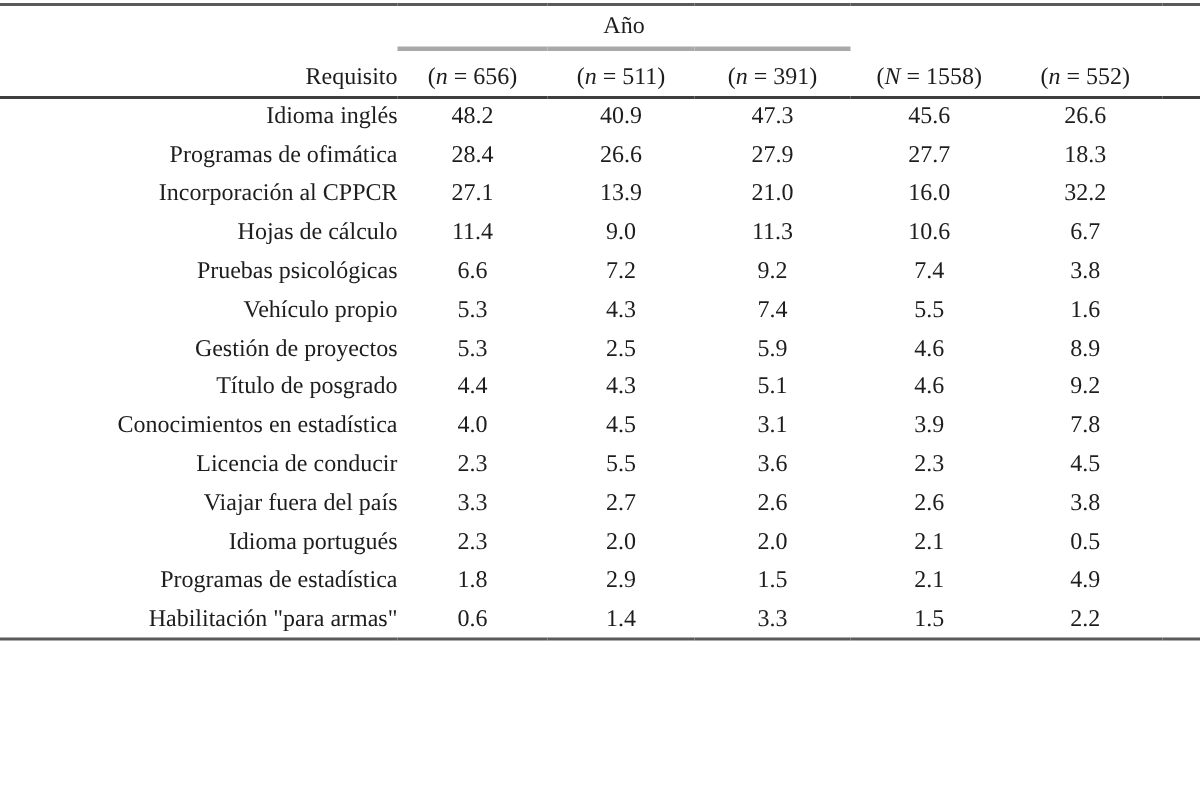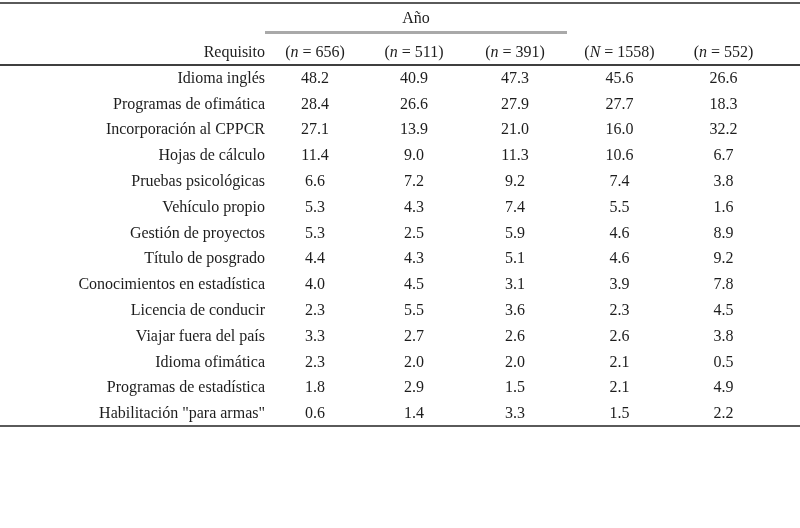--- a/index.html
+++ b/index.html
@@ -177,21 +177,21 @@
       <tr>
         <td class="label-cell">Viajar fuera del país</td>
         <td class="num-cell">3.3</td>
         <td class="num-cell">2.7</td>
         <td class="num-cell">2.6</td>
         <td class="num-cell">2.6</td>
         <td class="num-cell">3.8</td>
         <td></td>
       </tr>
       <tr>
-        <td class="label-cell">Idioma ofimática</td>
+        <td class="label-cell">Idioma portugués</td>
         <td class="num-cell">2.3</td>
         <td class="num-cell">2.0</td>
         <td class="num-cell">2.0</td>
         <td class="num-cell">2.1</td>
         <td class="num-cell">0.5</td>
         <td></td>
       </tr>
       <tr>
         <td class="label-cell">Programas de estadística</td>
         <td class="num-cell">1.8</td>

